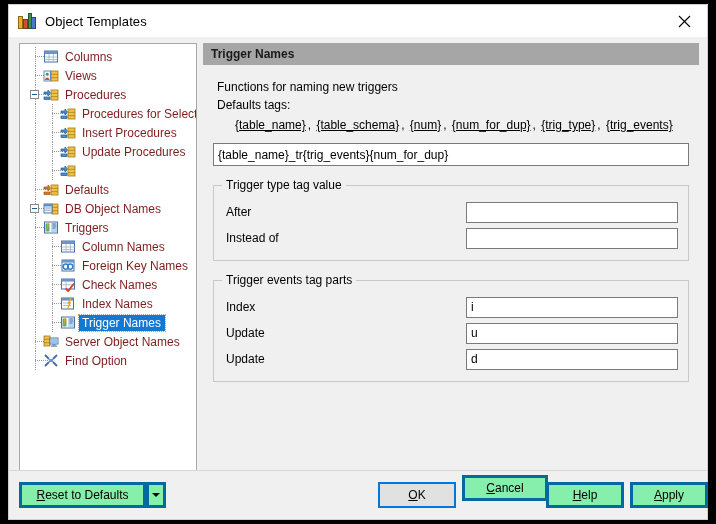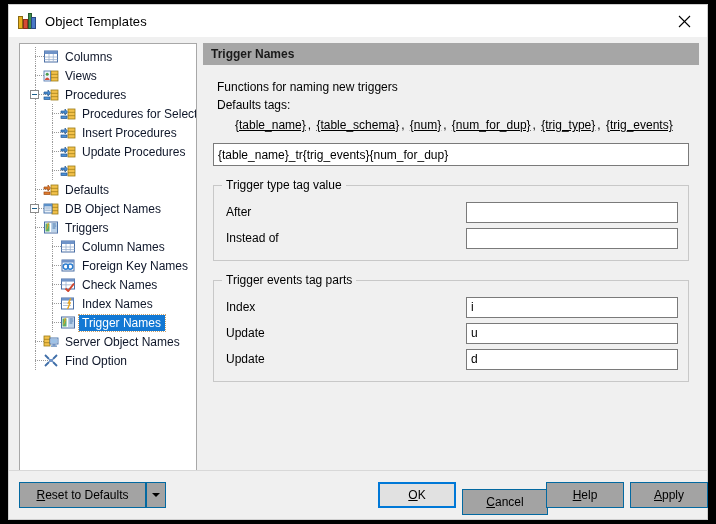--- a/index.html
+++ b/index.html
@@ -93,21 +93,21 @@
   .tree-row {
     height: 19px;
     display: flex;
     align-items: center;
     position: relative;
     white-space: nowrap;
     cursor: default;
   }
   .tree-row .lbl {
     font-size: 12px;
-    color: #0f172a;
+    color: #7f1d1d;
     padding: 1px 4px 1px 3px;
     line-height: 14px;
   }
   .tree-row.selected .lbl {
     background: #1278d4;
     color: #ffffff;
     outline: 1px dotted #c8a06a;
     outline-offset: 0px;
   }
   .twisty {
@@ -251,22 +251,22 @@
   .footer {
     flex: 0 0 auto;
     height: 48px;
     background: #f0f0f0;
     border-top: 1px solid #d8d8d8;
     position: relative;
   }
   .btn {
     position: absolute;
     height: 26px;
-    background: #a3a3a3;
-    border: 1px solid #0369a1;
+    background: #86efac;
+    border: 3px solid #0369a1;
     box-sizing: border-box;
     font-family: "Liberation Sans", sans-serif;
     font-size: 12px;
     color: #000;
     display: flex;
     align-items: center;
     justify-content: center;
     cursor: default;
     user-select: none;
   }
@@ -277,21 +277,21 @@
   .split-arrow {
     left: 137px; top: 11px; width: 20px;
   }
   .arrow-dn {
     width: 0; height: 0;
     border-left: 4px solid transparent;
     border-right: 4px solid transparent;
     border-top: 4px solid #000;
   }
   .btn-ok     { left: 369px; top: 11px; width: 78px; border: 2px solid #0078d7; background:#e1e1e1; }
-  .btn-cancel { left: 453px; top: 18px; width: 86px; text-align: center; }
+  .btn-cancel { left: 453px; top: 4px; width: 86px; text-align: center; }
   .btn-help   { left: 537px; top: 11px; width: 78px; }
   .btn-apply  { left: 621px; top: 11px; width: 78px; }
 </style>
 </head>
 <body>
 
 <div class="window">
 
   <div class="titlebar">
     <div class="app-icon">

